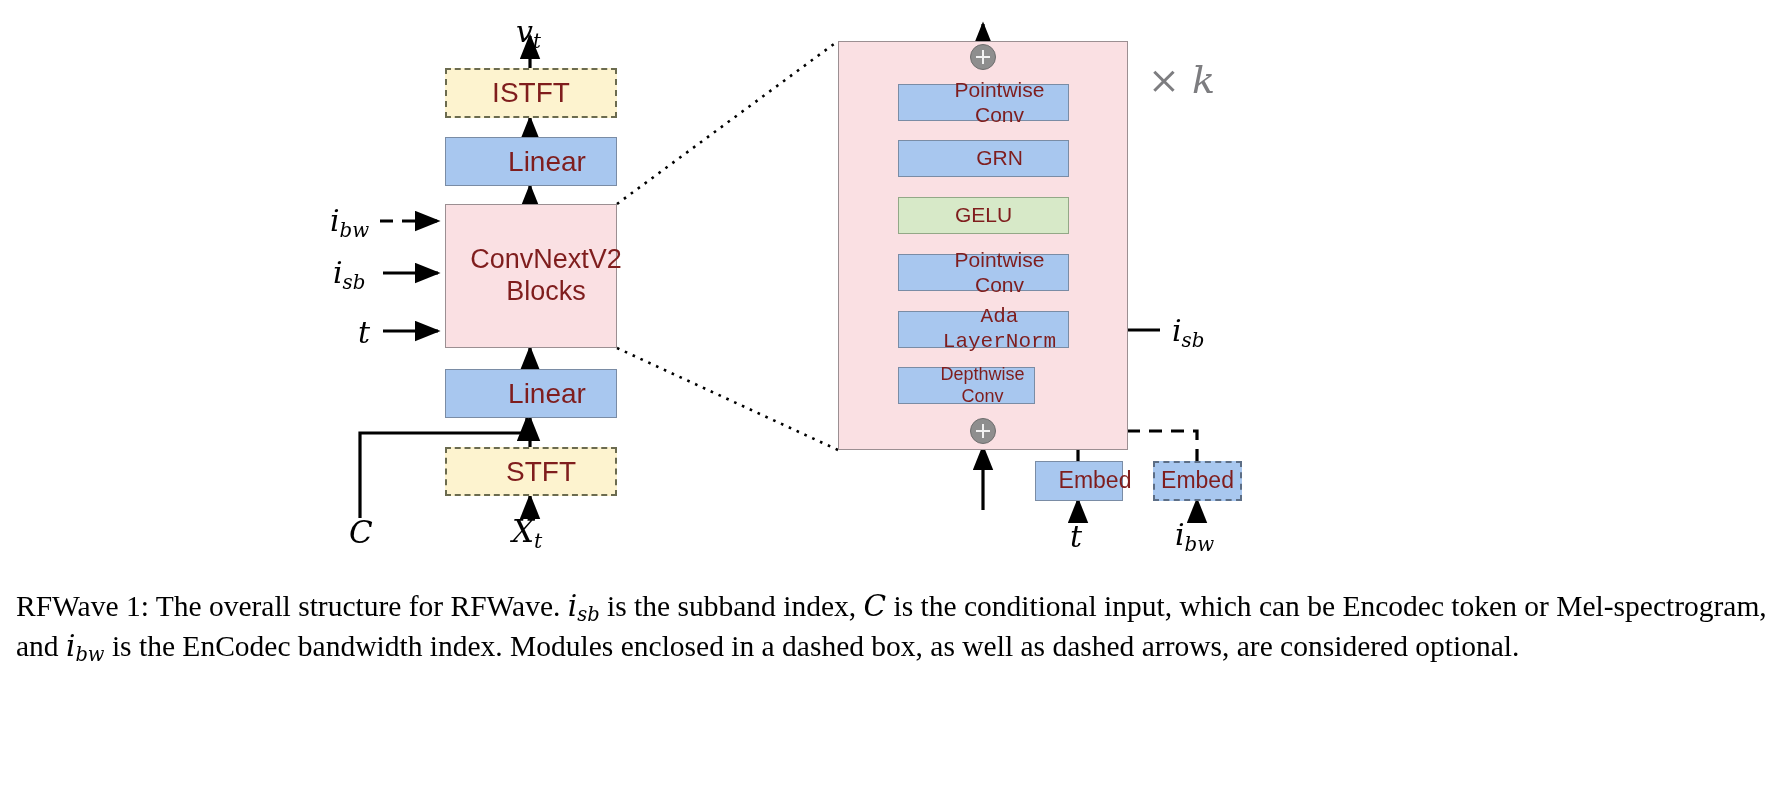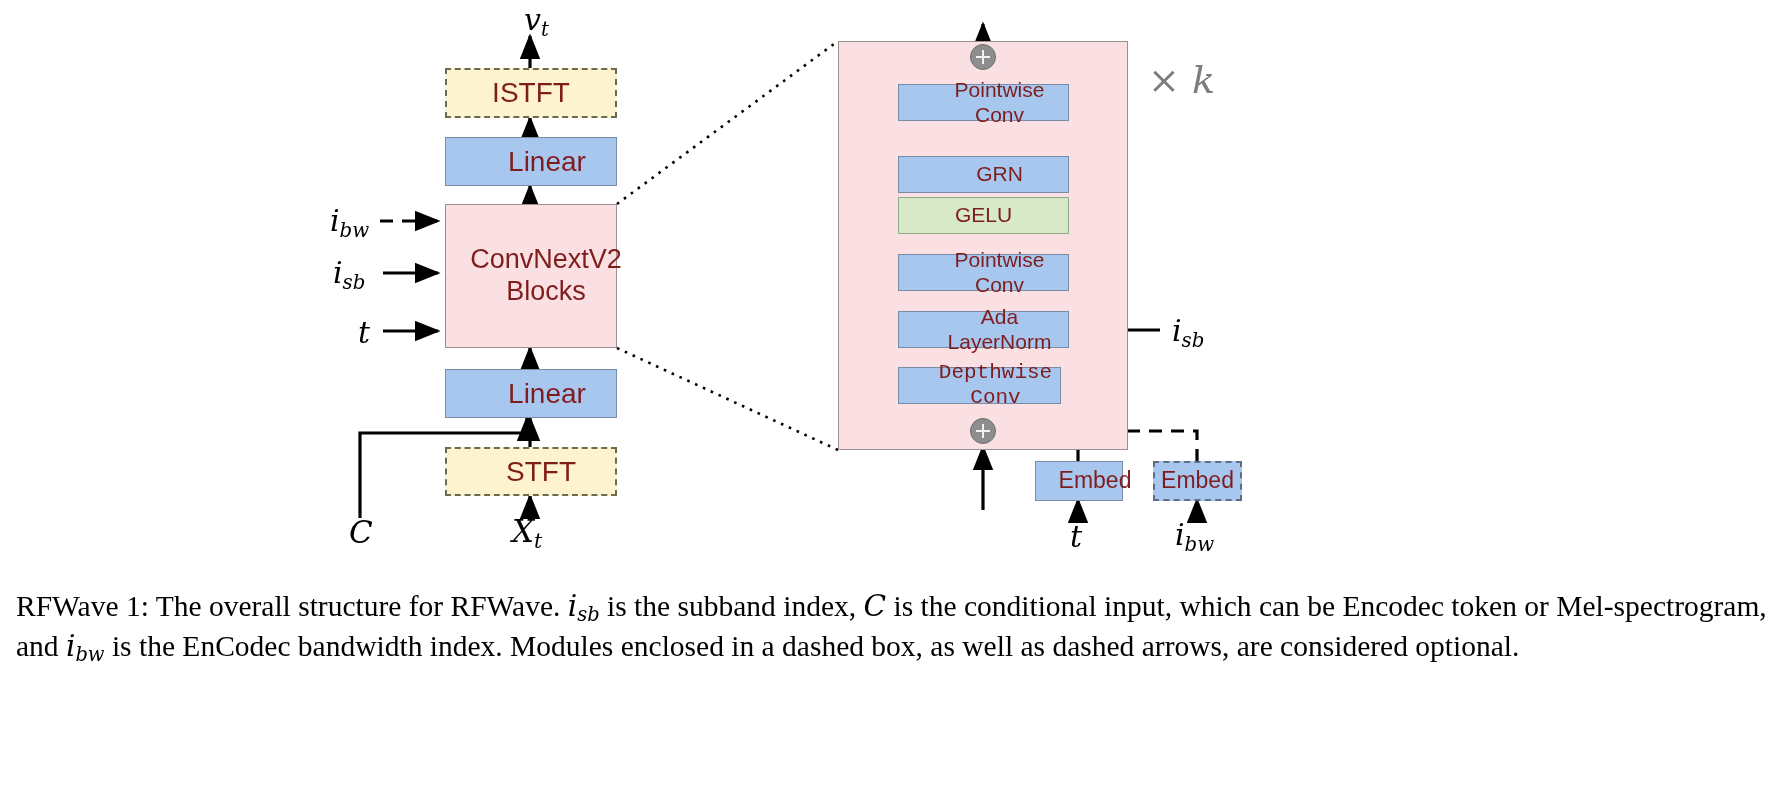--- a/index.html
+++ b/index.html
@@ -221,47 +221,47 @@
 
   <div class="node blue" style="left:445px; top:137px; width:172px; height:49px; font-size:28px;">Linear</div>
 
   <div class="node pink" style="left:445px; top:204px; width:172px; height:144px; font-size:27px;">ConvNextV2
 Blocks</div>
 
   <div class="node blue" style="left:445px; top:369px; width:172px; height:49px; font-size:28px;">Linear</div>
 
   <div class="node yellow-dashed" style="left:445px; top:447px; width:172px; height:49px; font-size:28px;padding-left:20px;">STFT</div>
 
-  <div class="mathlabel" style="left:516px; top:2px; font-size:30px;margin-left:8px;"><span>v</span><span class="sub">t</span></div>
+  <div class="mathlabel" style="left:516px; top:14px; font-size:30px;"><span>v</span><span class="sub">t</span></div>
 
   <div class="mathlabel" style="left:330px; top:203px; font-size:30px;"><span>i</span><span class="sub">bw</span></div>
 
   <div class="mathlabel" style="left:333px; top:255px; font-size:30px;"><span>i</span><span class="sub">sb</span></div>
 
   <div class="mathlabel" style="left:358px; top:315px; font-size:30px;"><span>t</span></div>
 
   <div class="mathlabel" style="left:349px; top:514px; font-size:31px;"><span>C</span></div>
 
   <div class="mathlabel" style="left:512px; top:513px; font-size:31px;"><span>X</span><span class="sub">t</span></div>
 
   <div class="node pink" style="left:838px; top:41px; width:290px; height:409px;"></div>
 
   <div class="xk-label" style="left:1148px; top:58px; font-size:38px;">× k</div>
 
   <div class="node blue" style="left:898px; top:84px; width:171px; height:37px; font-size:21px;">Pointwise Conv</div>
 
-  <div class="node blue" style="left:898px; top:156px; width:171px; height:37px; font-size:21px;">GRN</div>
+  <div class="node blue" style="left:898px; top:140px; width:171px; height:37px; font-size:21px;">GRN</div>
 
   <div class="node green" style="left:898px; top:197px; width:171px; height:37px; font-size:21px;">GELU</div>
 
   <div class="node blue" style="left:898px; top:254px; width:171px; height:37px; font-size:21px;">Pointwise Conv</div>
 
-  <div class="node blue" style="left:898px; top:311px; width:171px; height:37px; font-size:21px;">Ada LayerNorm</div>
-
-  <div class="node blue" style="left:898px; top:367px; width:163px; height:37px; font-size:21px;font-family:Liberation Mono, monospace;">Depthwise Conv</div>
+  <div class="node blue" style="left:898px; top:311px; width:171px; height:37px; font-size:21px;font-family:Liberation Mono, monospace;">Ada LayerNorm</div>
+
+  <div class="node blue" style="left:898px; top:367px; width:137px; height:37px; font-size:18px;">Depthwise Conv</div>
 
   <div class="plus-node" style="left:970px; top:44px;"></div>
   <div class="plus-node" style="left:970px; top:418px;"></div>
 
   <div class="mathlabel" style="left:1172px; top:313px; font-size:30px;"><span>i</span><span class="sub">sb</span></div>
 
   <div class="node blue" style="left:1035px; top:461px; width:88px; height:40px; font-size:23px;">Embed</div>
 
   <div class="node blue-dashed" style="left:1153px; top:461px; width:89px; height:40px; font-size:23px;">Embed</div>
 

